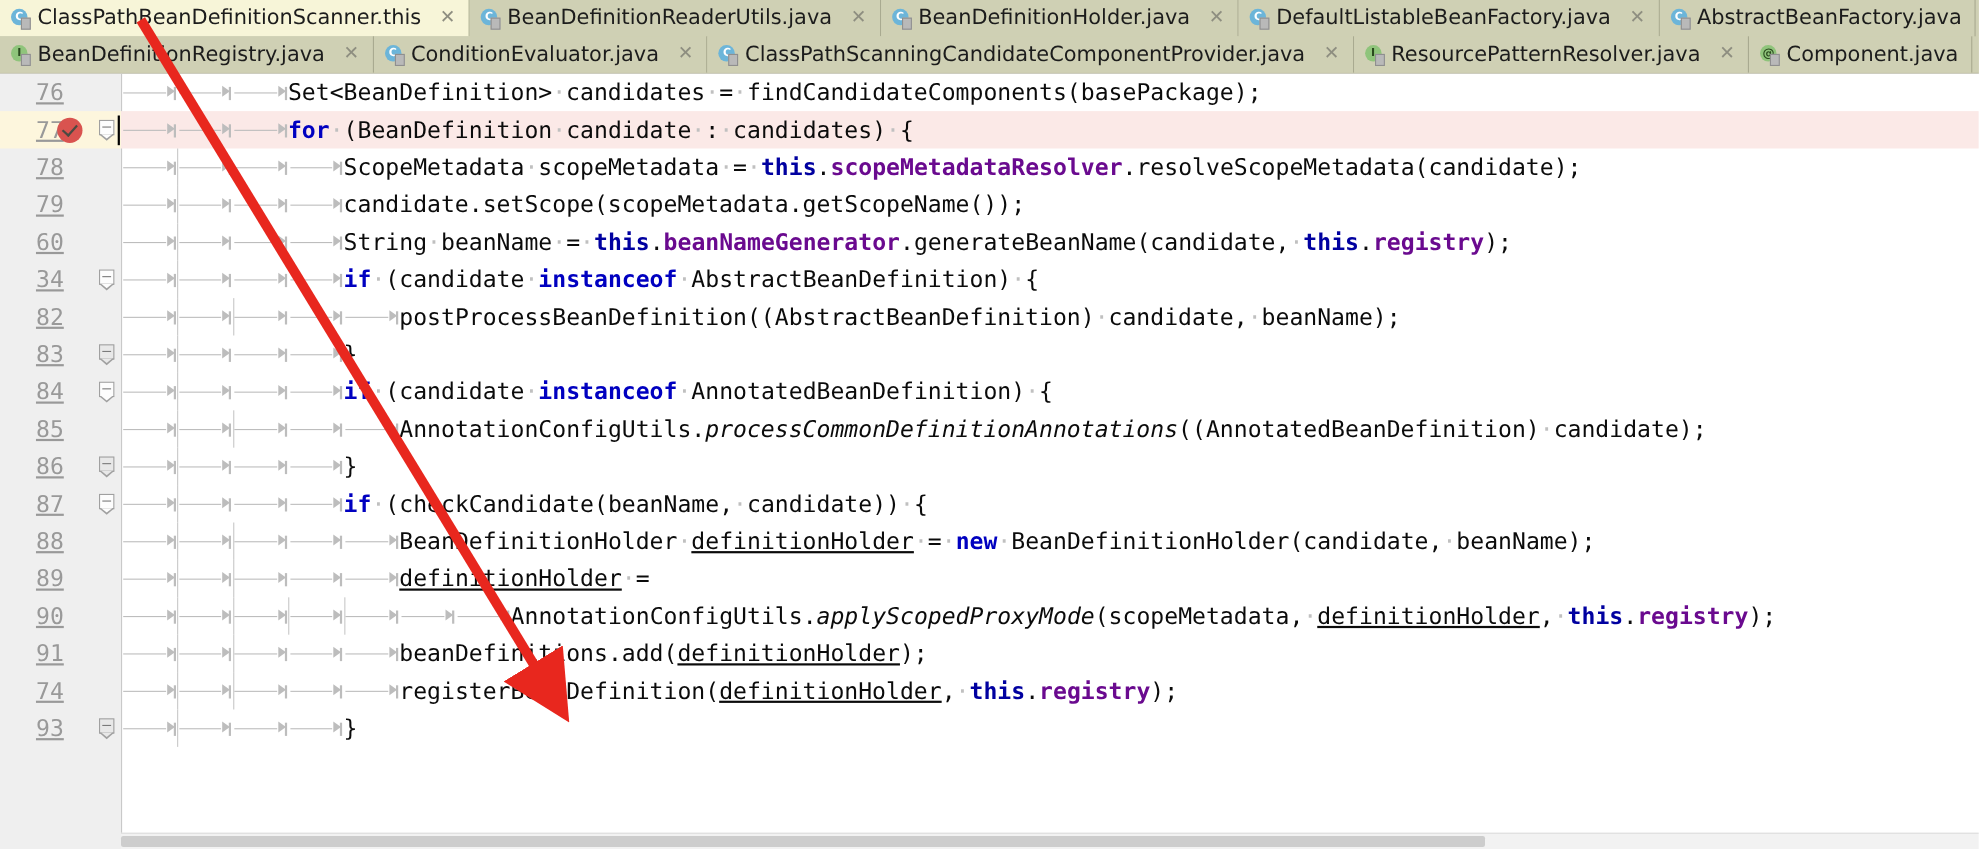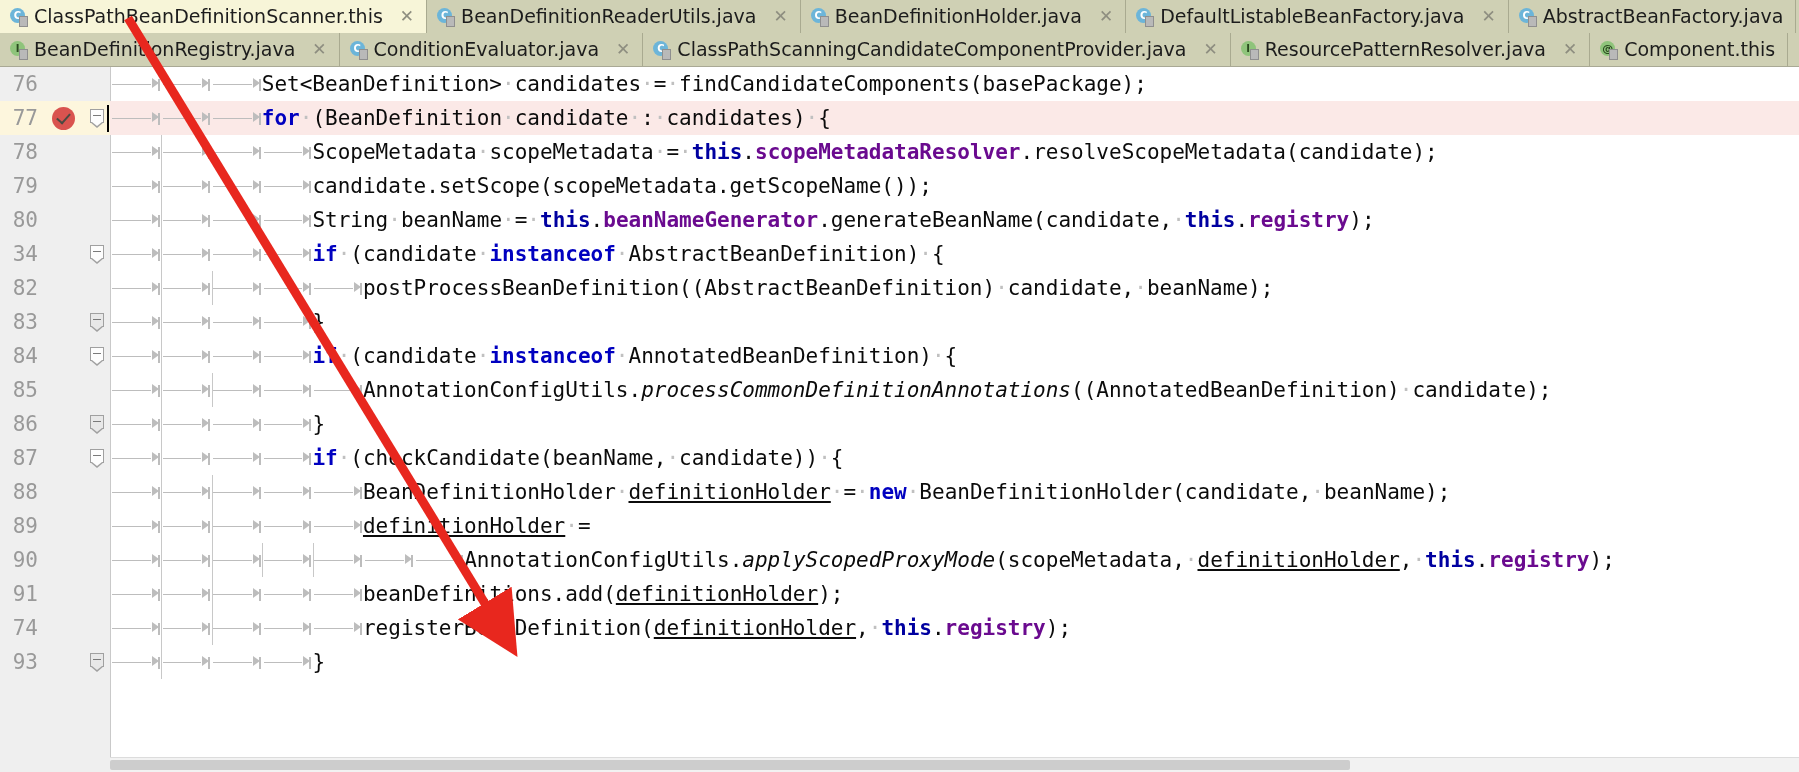--- a/index.html
+++ b/index.html
@@ -110,26 +110,27 @@
   .row.highlight .lnum { background: #fdf6dd; }
 
   .lnum {
     position: relative;
     z-index: 3;
     width: 110px;
     flex: 0 0 110px;
     height: 34px;
     line-height: 34px;
     box-sizing: border-box;
-    padding-right: 72px;
+    padding-right: 52px;
     text-align: right;
     color: #999999;
     font-family: "DejaVu Sans Mono", monospace;
     font-size: 21px;
     background: transparent;
+    text-decoration: underline;
   }
 
   .gmark {
     position: absolute;
     left: 52px; top: 0;
     width: 34px; height: 34px;
     z-index: 5;
   }
   .tomato {
     position: absolute;
@@ -370,21 +371,21 @@
             <span class="pagecorner"></span>
           </span>
           <span class="tlabel">ResourcePatternResolver.java</span>
           <span class="tclose">✕</span>
         </div>
         <div class="tab">
           <span class="ficon anno">
             <span class="disc">@</span>
             <span class="pagecorner"></span>
           </span>
-          <span class="tlabel">Component.this</span>
+          <span class="tlabel">Component.java</span>
         </div>
       </div>
   </div>
 
   <div class="editor">
     <div class="gutter-bg"></div>
     <div id="coderows">
         <div class="row">
           <div class="lnum">76</div>
           <div class="codearea"><span class="ws" style="width:50.6px"><i style="width:38.6px"></i><b style="left:41.6px"></b><s style="left:47.6px"></s></span><span class="ws" style="width:50.6px"><i style="width:38.6px"></i><b style="left:41.6px"></b><s style="left:47.6px"></s></span><span class="ws" style="width:50.6px"><i style="width:38.6px"></i><b style="left:41.6px"></b><s style="left:47.6px"></s></span><span class="txt">Set&lt;BeanDefinition&gt;<span class="dot">·</span>candidates<span class="dot">·</span>=<span class="dot">·</span>findCandidateComponents(basePackage);</span></div>
@@ -403,21 +404,21 @@
         </div>
         <div class="row">
           <div class="lnum">78</div>
           <div class="codearea"><span class="iguide" style="left:51.1px"></span><span class="ws" style="width:50.6px"><i style="width:38.6px"></i><b style="left:41.6px"></b><s style="left:47.6px"></s></span><span class="ws" style="width:50.6px"><i style="width:38.6px"></i><b style="left:41.6px"></b><s style="left:47.6px"></s></span><span class="ws" style="width:50.6px"><i style="width:38.6px"></i><b style="left:41.6px"></b><s style="left:47.6px"></s></span><span class="ws" style="width:50.6px"><i style="width:38.6px"></i><b style="left:41.6px"></b><s style="left:47.6px"></s></span><span class="txt">ScopeMetadata<span class="dot">·</span>scopeMetadata<span class="dot">·</span>=<span class="dot">·</span><span class="this">this</span>.<span class="field">scopeMetadataResolver</span>.resolveScopeMetadata(candidate);</span></div>
         </div>
         <div class="row">
           <div class="lnum">79</div>
           <div class="codearea"><span class="iguide" style="left:51.1px"></span><span class="ws" style="width:50.6px"><i style="width:38.6px"></i><b style="left:41.6px"></b><s style="left:47.6px"></s></span><span class="ws" style="width:50.6px"><i style="width:38.6px"></i><b style="left:41.6px"></b><s style="left:47.6px"></s></span><span class="ws" style="width:50.6px"><i style="width:38.6px"></i><b style="left:41.6px"></b><s style="left:47.6px"></s></span><span class="ws" style="width:50.6px"><i style="width:38.6px"></i><b style="left:41.6px"></b><s style="left:47.6px"></s></span><span class="txt">candidate.setScope(scopeMetadata.getScopeName());</span></div>
         </div>
         <div class="row">
-          <div class="lnum">80</div>
+          <div class="lnum">60</div>
           <div class="codearea"><span class="iguide" style="left:51.1px"></span><span class="ws" style="width:50.6px"><i style="width:38.6px"></i><b style="left:41.6px"></b><s style="left:47.6px"></s></span><span class="ws" style="width:50.6px"><i style="width:38.6px"></i><b style="left:41.6px"></b><s style="left:47.6px"></s></span><span class="ws" style="width:50.6px"><i style="width:38.6px"></i><b style="left:41.6px"></b><s style="left:47.6px"></s></span><span class="ws" style="width:50.6px"><i style="width:38.6px"></i><b style="left:41.6px"></b><s style="left:47.6px"></s></span><span class="txt">String<span class="dot">·</span>beanName<span class="dot">·</span>=<span class="dot">·</span><span class="this">this</span>.<span class="field">beanNameGenerator</span>.generateBeanName(candidate,<span class="dot">·</span><span class="this">this</span>.<span class="field">registry</span>);</span></div>
         </div>
         <div class="row">
           <div class="lnum">34</div>
           <div class="fold">
             <div class="box"></div>
             <div class="tail"></div>
           </div>
           <div class="codearea"><span class="iguide" style="left:51.1px"></span><span class="ws" style="width:50.6px"><i style="width:38.6px"></i><b style="left:41.6px"></b><s style="left:47.6px"></s></span><span class="ws" style="width:50.6px"><i style="width:38.6px"></i><b style="left:41.6px"></b><s style="left:47.6px"></s></span><span class="ws" style="width:50.6px"><i style="width:38.6px"></i><b style="left:41.6px"></b><s style="left:47.6px"></s></span><span class="ws" style="width:50.6px"><i style="width:38.6px"></i><b style="left:41.6px"></b><s style="left:47.6px"></s></span><span class="txt"><span class="kw">if</span><span class="dot">·</span>(candidate<span class="dot">·</span><span class="kw">instanceof</span><span class="dot">·</span>AbstractBeanDefinition)<span class="dot">·</span>{</span></div>
         </div>

